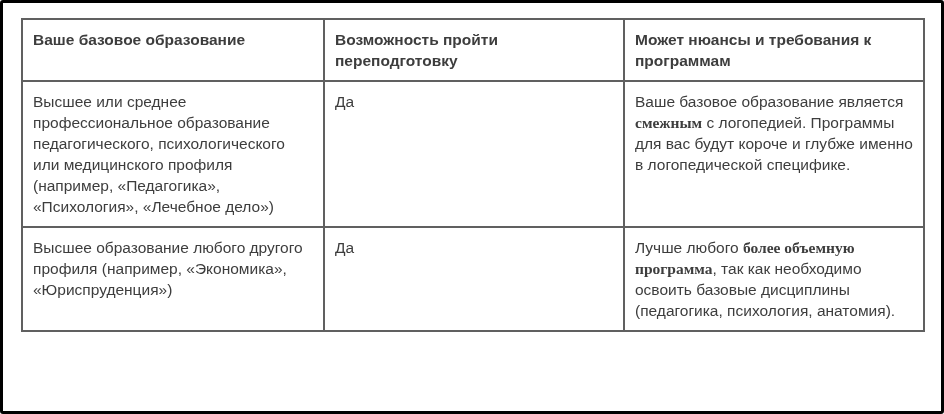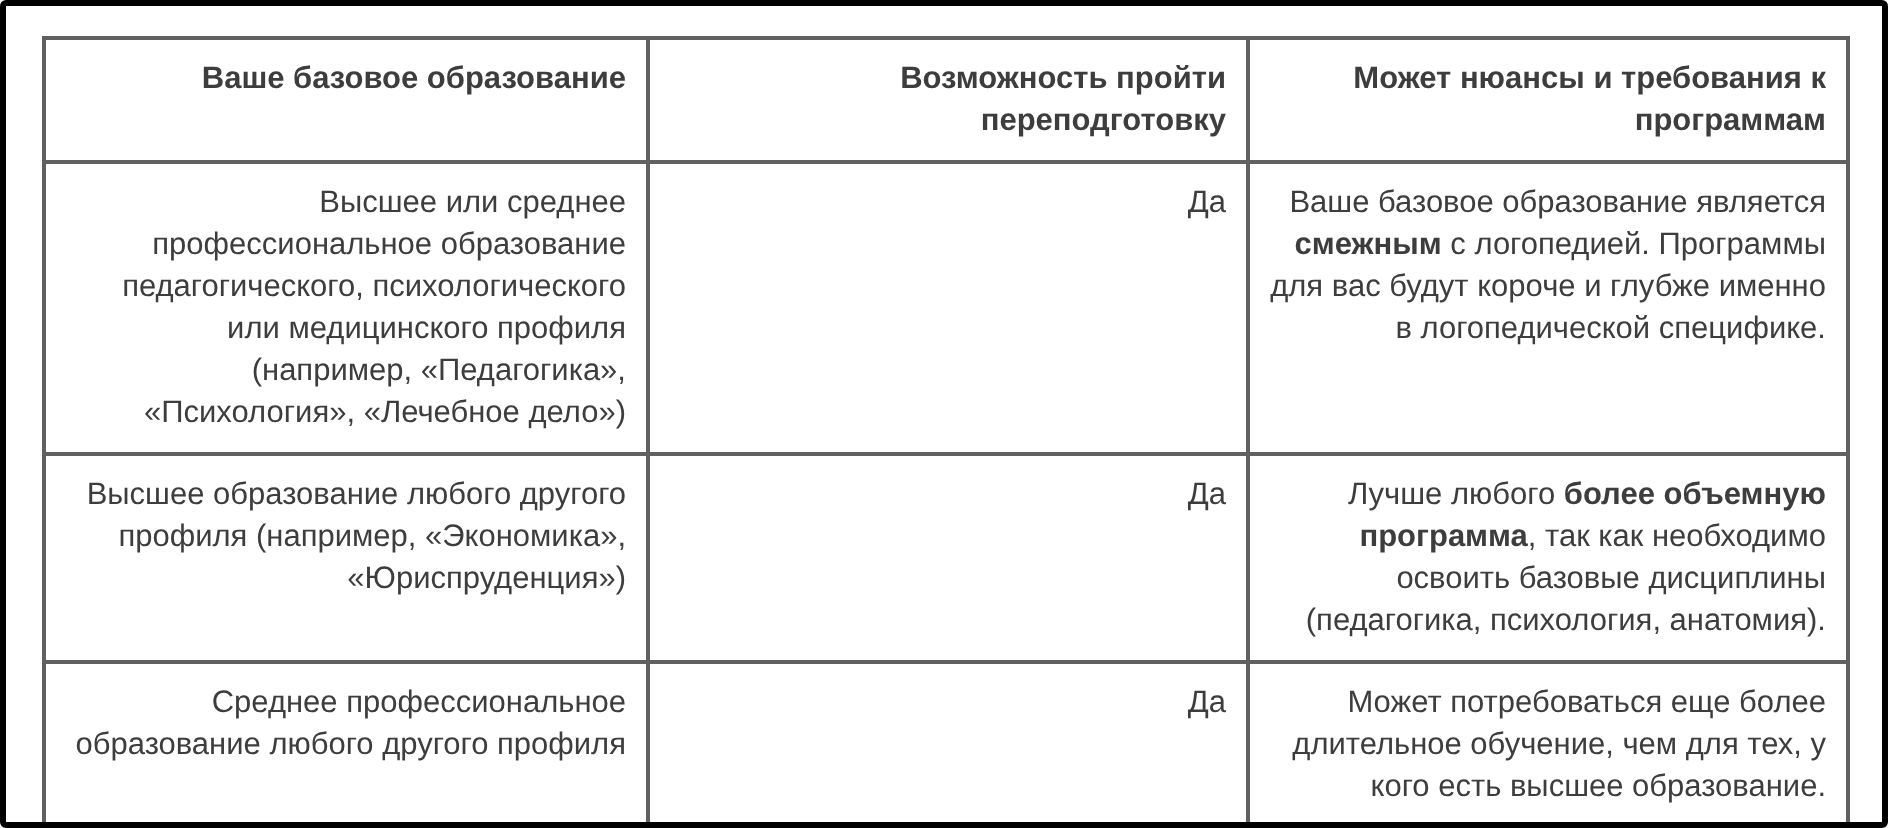--- a/index.html
+++ b/index.html
@@ -27,34 +27,34 @@
     line-height: 21px;
   }
   table.edu-table col.c1 { width: 302px; }
   table.edu-table col.c2 { width: 300px; }
   table.edu-table col.c3 { width: 300px; }
   table.edu-table th,
   table.edu-table td {
     border: 2px solid #606060;
     padding: 9px 10px 9px 10px;
     vertical-align: top;
-    text-align: right;
+    text-align: left;
   }
   table.edu-table th {
     font-weight: bold;
     height: 28px;
   }
   td.cell-possibility {
     text-align: center;
     vertical-align: middle;
   }
   tr.r0 td { height: 86px; }
   tr.r1 td { height: 68px; }
   tr.r2 td { height: 48px; }
-  b { font-weight: bold; }
+  b { font-weight: bold; font-family: Liberation Serif, serif; }
 </style>
 </head>
 <body>
 
 <div class="frame">
   <table class="edu-table">
     <colgroup>
       <col class="c1">
       <col class="c2">
       <col class="c3">
@@ -70,20 +70,15 @@
         <tr class="r0">
           <td class="cell-education">Высшее или среднее профессиональное образование педагогического, психологического или медицинского профиля (например, «Педагогика», «Психология», «Лечебное дело»)</td>
           <td class="cell-possibility">Да</td>
           <td class="cell-nuances"><span>Ваше базовое образование является </span><b>смежным</b><span> с логопедией. Программы для вас будут короче и глубже именно в логопедической специфике.</span></td>
         </tr>
         <tr class="r1">
           <td class="cell-education">Высшее образование любого другого профиля (например, «Экономика», «Юриспруденция»)</td>
           <td class="cell-possibility">Да</td>
           <td class="cell-nuances"><span>Лучше любого </span><b>более объемную программа</b><span>, так как необходимо освоить базовые дисциплины (педагогика, психология, анатомия).</span></td>
         </tr>
-        <tr class="r2">
-          <td class="cell-education">Среднее профессиональное образование любого другого профиля</td>
-          <td class="cell-possibility">Да</td>
-          <td class="cell-nuances"><span>Может потребоваться еще более длительное обучение, чем для тех, у кого есть высшее образование.</span></td>
-        </tr>
       </tbody>
   </table>
 </div>
 
 </body></html>

